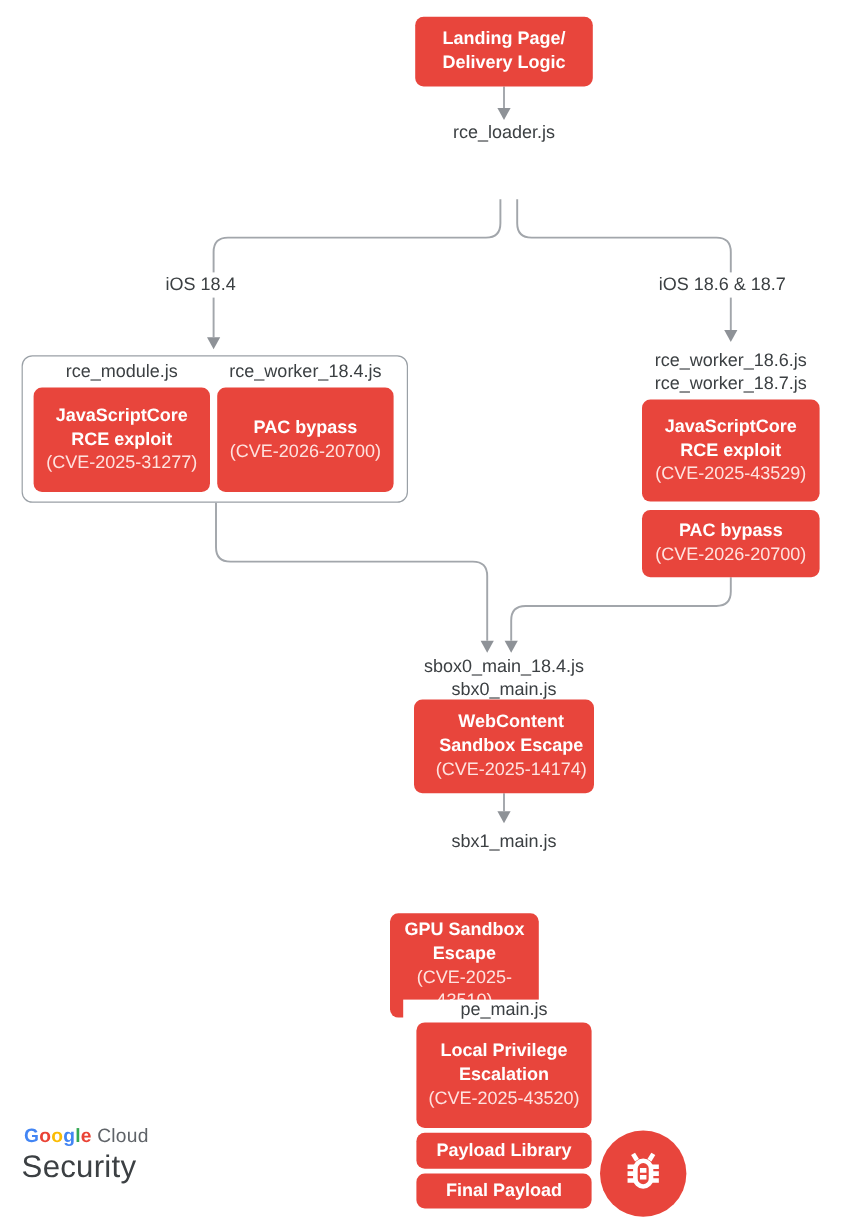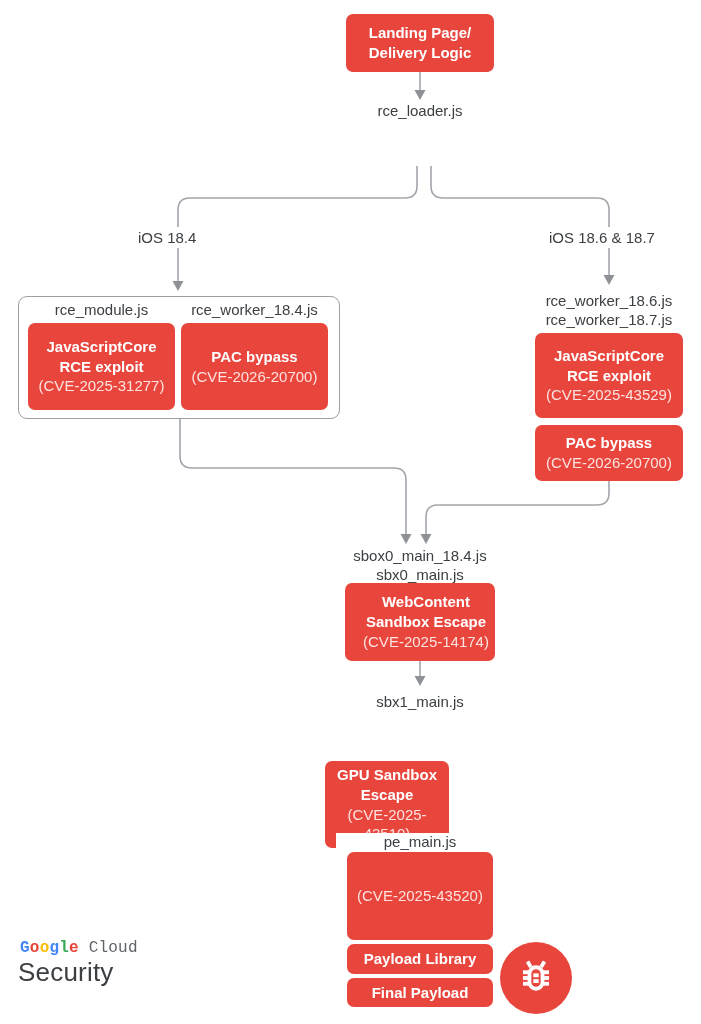--- a/index.html
+++ b/index.html
@@ -34,21 +34,20 @@
 
   .bug-badge{
     position:absolute;left:500px;top:942px;width:72px;height:72px;border-radius:50%;
     background:#e8453c;display:flex;align-items:center;justify-content:center;
   }
   .bug-badge svg{display:block;}
 
   .brand{
     position:absolute;left:20px;top:939px;font-size:16px;font-weight:bold;
     letter-spacing:.2px;
-    font-family:Liberation Mono, monospace;
   }
   .brand .cloud{color:#5f6368;font-weight:normal;}
   .product-name{
     position:absolute;left:18px;top:957px;font-size:26px;color:#3c4043;
     font-weight:500;letter-spacing:.2px;
   }
 </style>
 </head>
 <body>
 
@@ -129,20 +128,22 @@
 
   <div class="node" style="left:325px;top:713px;width:124px;height:87px;margin-top:48px;">
     <div class="title">GPU Sandbox
 Escape</div>
     <div class="cve">(CVE-2025-43510)</div>
   </div>
 
   <div class="file-label" style="left:336px;top:833px;width:168px;">pe_main.js</div>
 
   <div class="node" style="left:347px;top:852px;width:146px;height:88px;">
+    <div class="title">Local Privilege
+Escalation</div>
     <div class="cve">(CVE-2025-43520)</div>
   </div>
 
   <div class="node" style="left:347px;top:944px;width:146px;height:30px;">
     <div class="title">Payload Library</div>
   </div>
 
   <div class="node" style="left:347px;top:978px;width:146px;height:29px;">
     <div class="title">Final Payload</div>
   </div>

